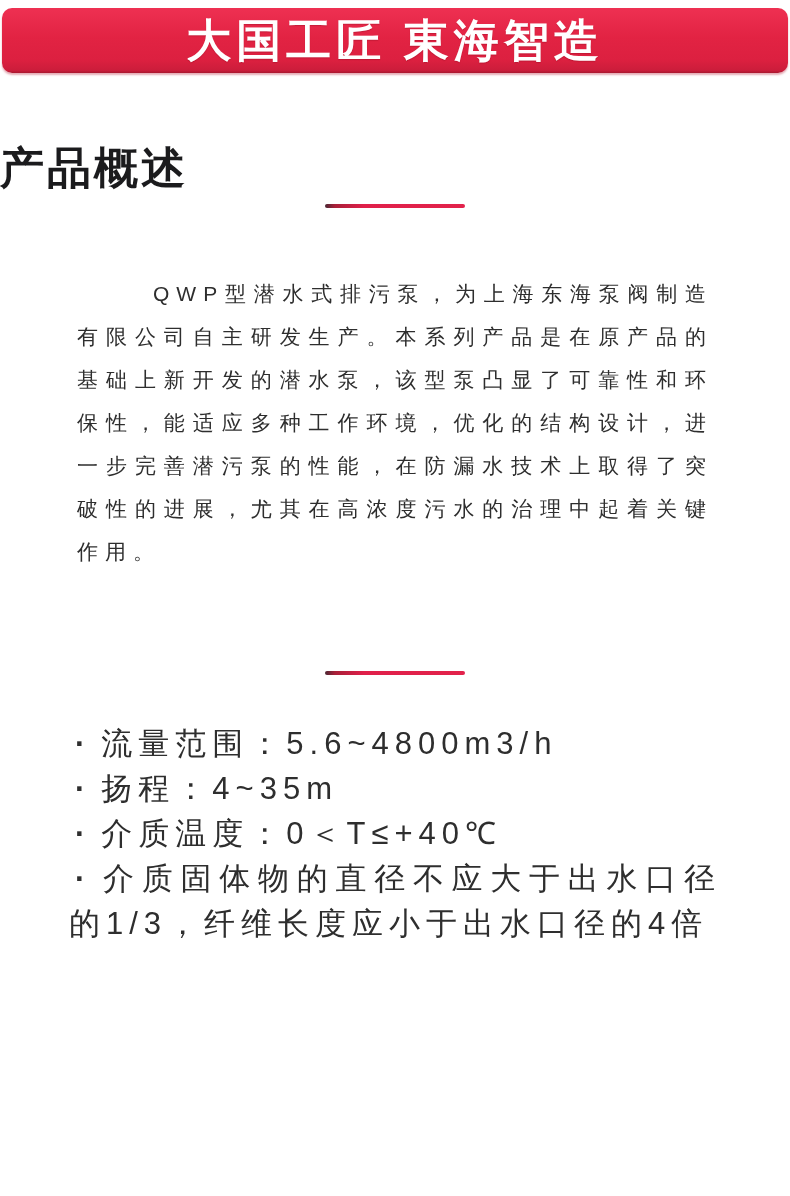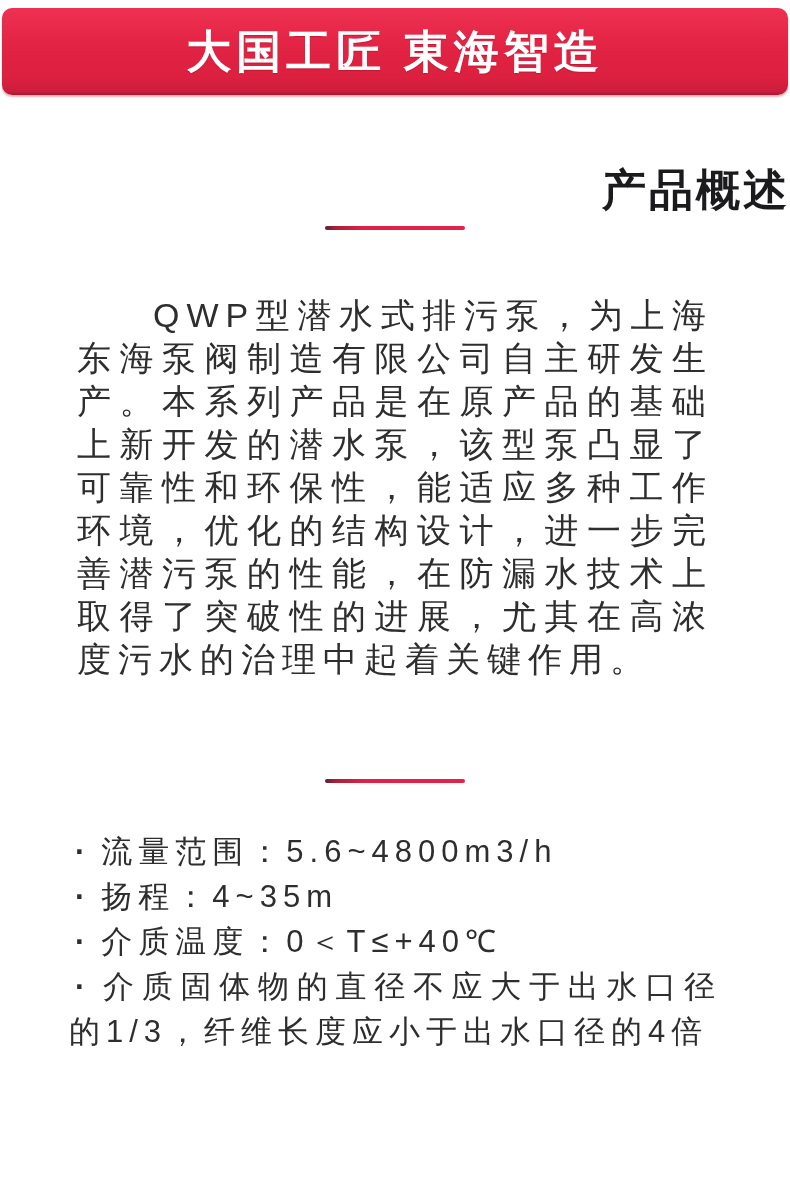--- a/index.html
+++ b/index.html
@@ -9,39 +9,39 @@
     height: 1196px;
     margin: 0 auto;
     overflow: hidden;
     font-family: "Liberation Sans", sans-serif;
     color: #2c2c2c;
   }
 
   
   .banner {
     margin: 8px 2px 0 2px;
-    height: 87px;
+    height: 65px;
     border-radius: 10px;
     background: linear-gradient(180deg, #ee3052 0%, #e22343 45%, #dc2040 80%, #cb1d3b 96%, #a8182f 100%);
     box-shadow: 0 2px 2px rgba(180, 20, 45, 0.35);
     display: flex;
     align-items: center;
     justify-content: center;
   }
   .banner-title {
     color: #ffffff;
     font-size: 45px;
     font-weight: 700;
     letter-spacing: 5px;
     white-space: pre;
     text-shadow: 0 1px 1px rgba(140, 10, 30, 0.35);
   }
 
   
-  .section-head { text-align: right; }
+  .section-head { text-align: left; }
   .section-head.first { margin-top: 70px; }
   .section-head.second { margin-top: 98px; }
   .section-title {
     display: inline-block;
     font-size: 44px;
     font-weight: 700;
     color: #1b1b1d;
     letter-spacing: 3px;
     line-height: 50px;
   }
@@ -50,21 +50,21 @@
     height: 4px;
     margin: 11px auto 0 auto;
     border-radius: 2px;
     background: linear-gradient(90deg, #4a2734 0%, #a82038 7%, #e0204a 28%, #e2224b 100%);
   }
 
   
   .overview-body {
     width: 636px;
     margin: 64px auto 0 auto;
-    font-size: 34px;
+    font-size: 21px;
     line-height: 43px;
     letter-spacing: 7px;
     text-align: justify;
     text-indent: 76px;
     color: #2e2e2e;
     font-weight: 400;
   }
 
   
   .conditions-list {

